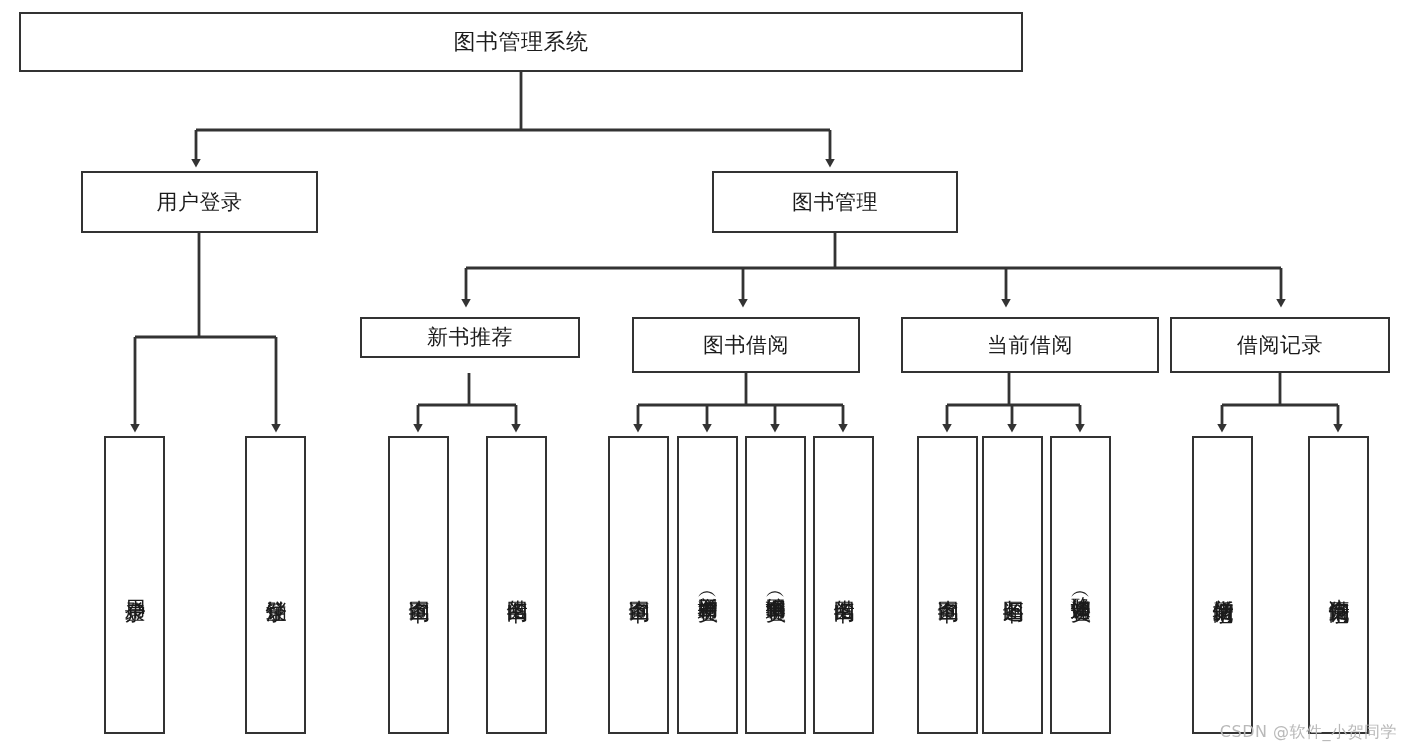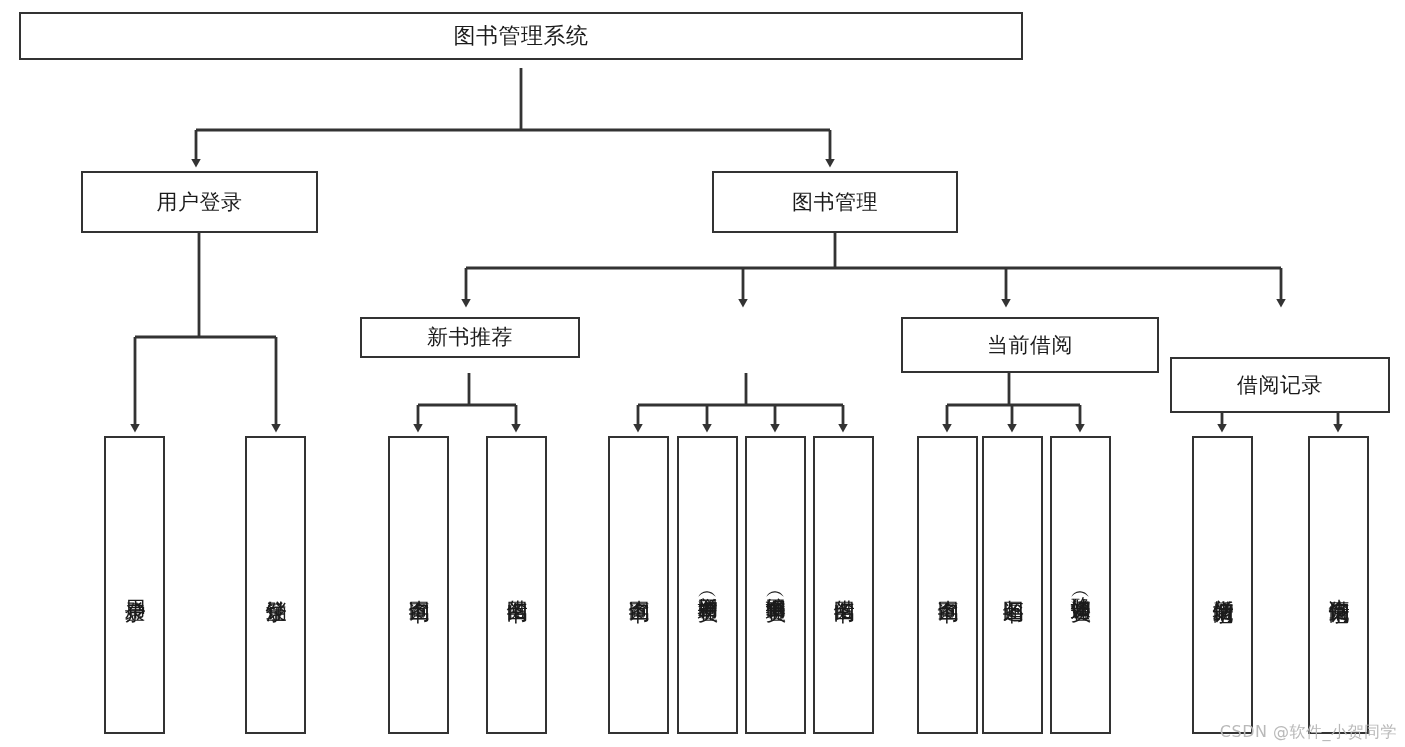--- a/index.html
+++ b/index.html
@@ -128,42 +128,45 @@
       <path d="M 1012 405 L 1012 424" marker-end="url(#arrowhead)"></path>
       <path d="M 1080 405 L 1080 424" marker-end="url(#arrowhead)"></path>
 
       <path d="M 1280 373 L 1280 405"></path>
       <path d="M 1222 405 L 1338 405"></path>
       <path d="M 1222 405 L 1222 424" marker-end="url(#arrowhead)"></path>
       <path d="M 1338 405 L 1338 424" marker-end="url(#arrowhead)"></path>
     </g>
   </svg>
 
-  <div class="node horiz root" style="left:19px; top:12px; width:1004px; height:48px;">
+  <div class="node horiz root" style="left:19px; top:12px; width:1004px; height:60px;">
     <span class="node-label">图书管理系统</span>
   </div>
 
   <div class="node horiz" style="left:81px; top:171px; width:237px; height:62px;">
     <span class="node-label">用户登录</span>
   </div>
 
   <div class="node horiz" style="left:712px; top:171px; width:246px; height:62px;">
     <span class="node-label">图书管理</span>
   </div>
 
   <div class="node horiz" style="left:360px; top:317px; width:220px; height:41px;">
     <span class="node-label">新书推荐</span>
   </div>
 
+  <div class="node horiz" style="left:632px; top:317px; width:228px; height:56px;">
+    <span class="node-label">图书借阅</span>
+  </div>
 
   <div class="node horiz" style="left:901px; top:317px; width:258px; height:56px;">
     <span class="node-label">当前借阅</span>
   </div>
 
-  <div class="node horiz" style="left:1170px; top:317px; width:220px; height:56px;margin-top:40px;">
+  <div class="node horiz" style="left:1170px; top:317px; width:220px; height:56px;">
     <span class="node-label">借阅记录</span>
   </div>
 
   <div class="node vert" style="left:104px; top:436px; width:61px; height:298px;">
     <span class="node-label">用户登录</span>
   </div>
 
   <div class="node vert" style="left:245px; top:436px; width:61px; height:298px;">
     <span class="node-label">注销登录</span>
   </div>

